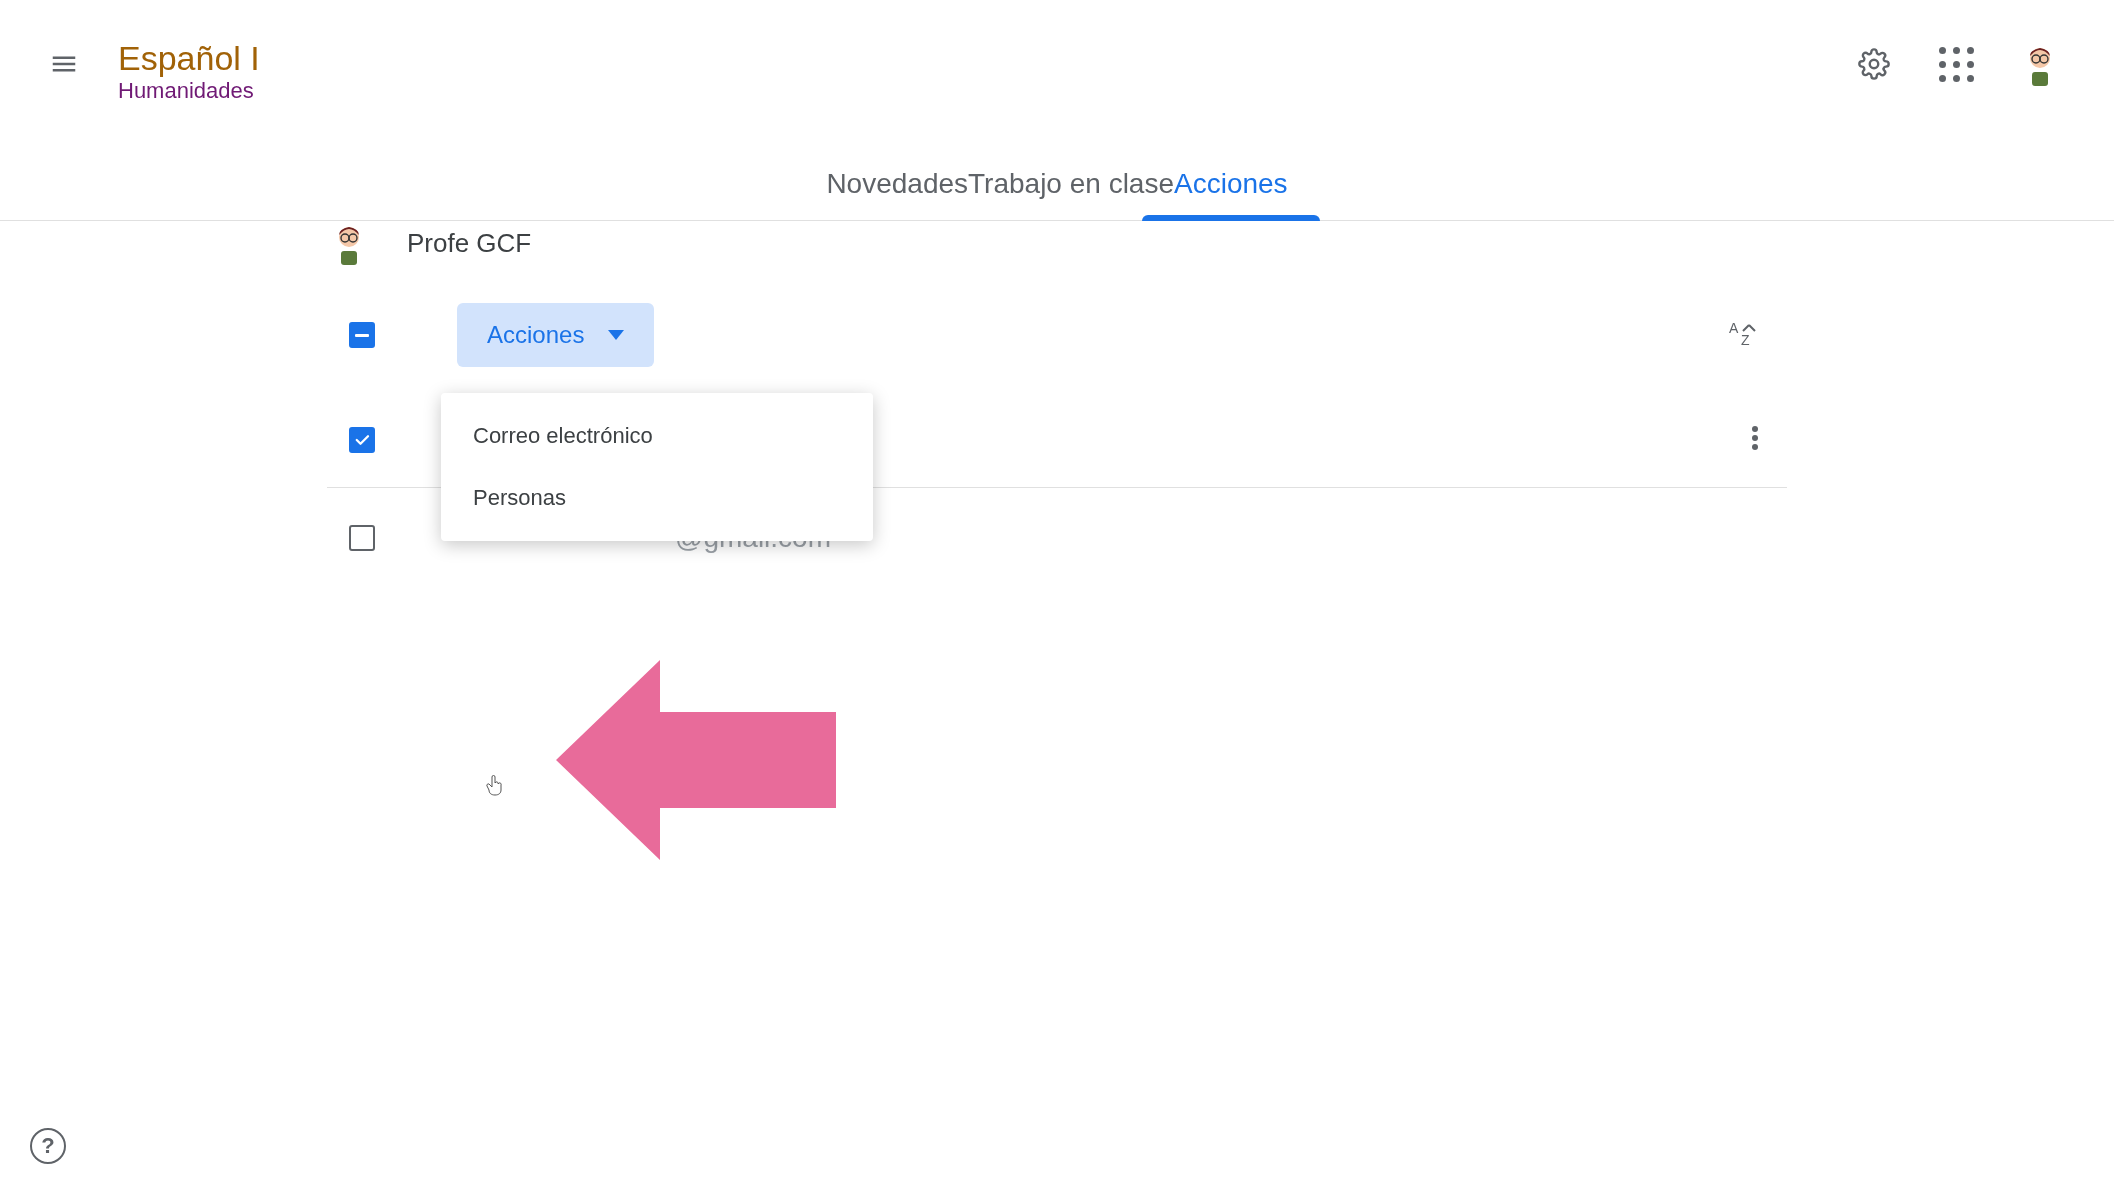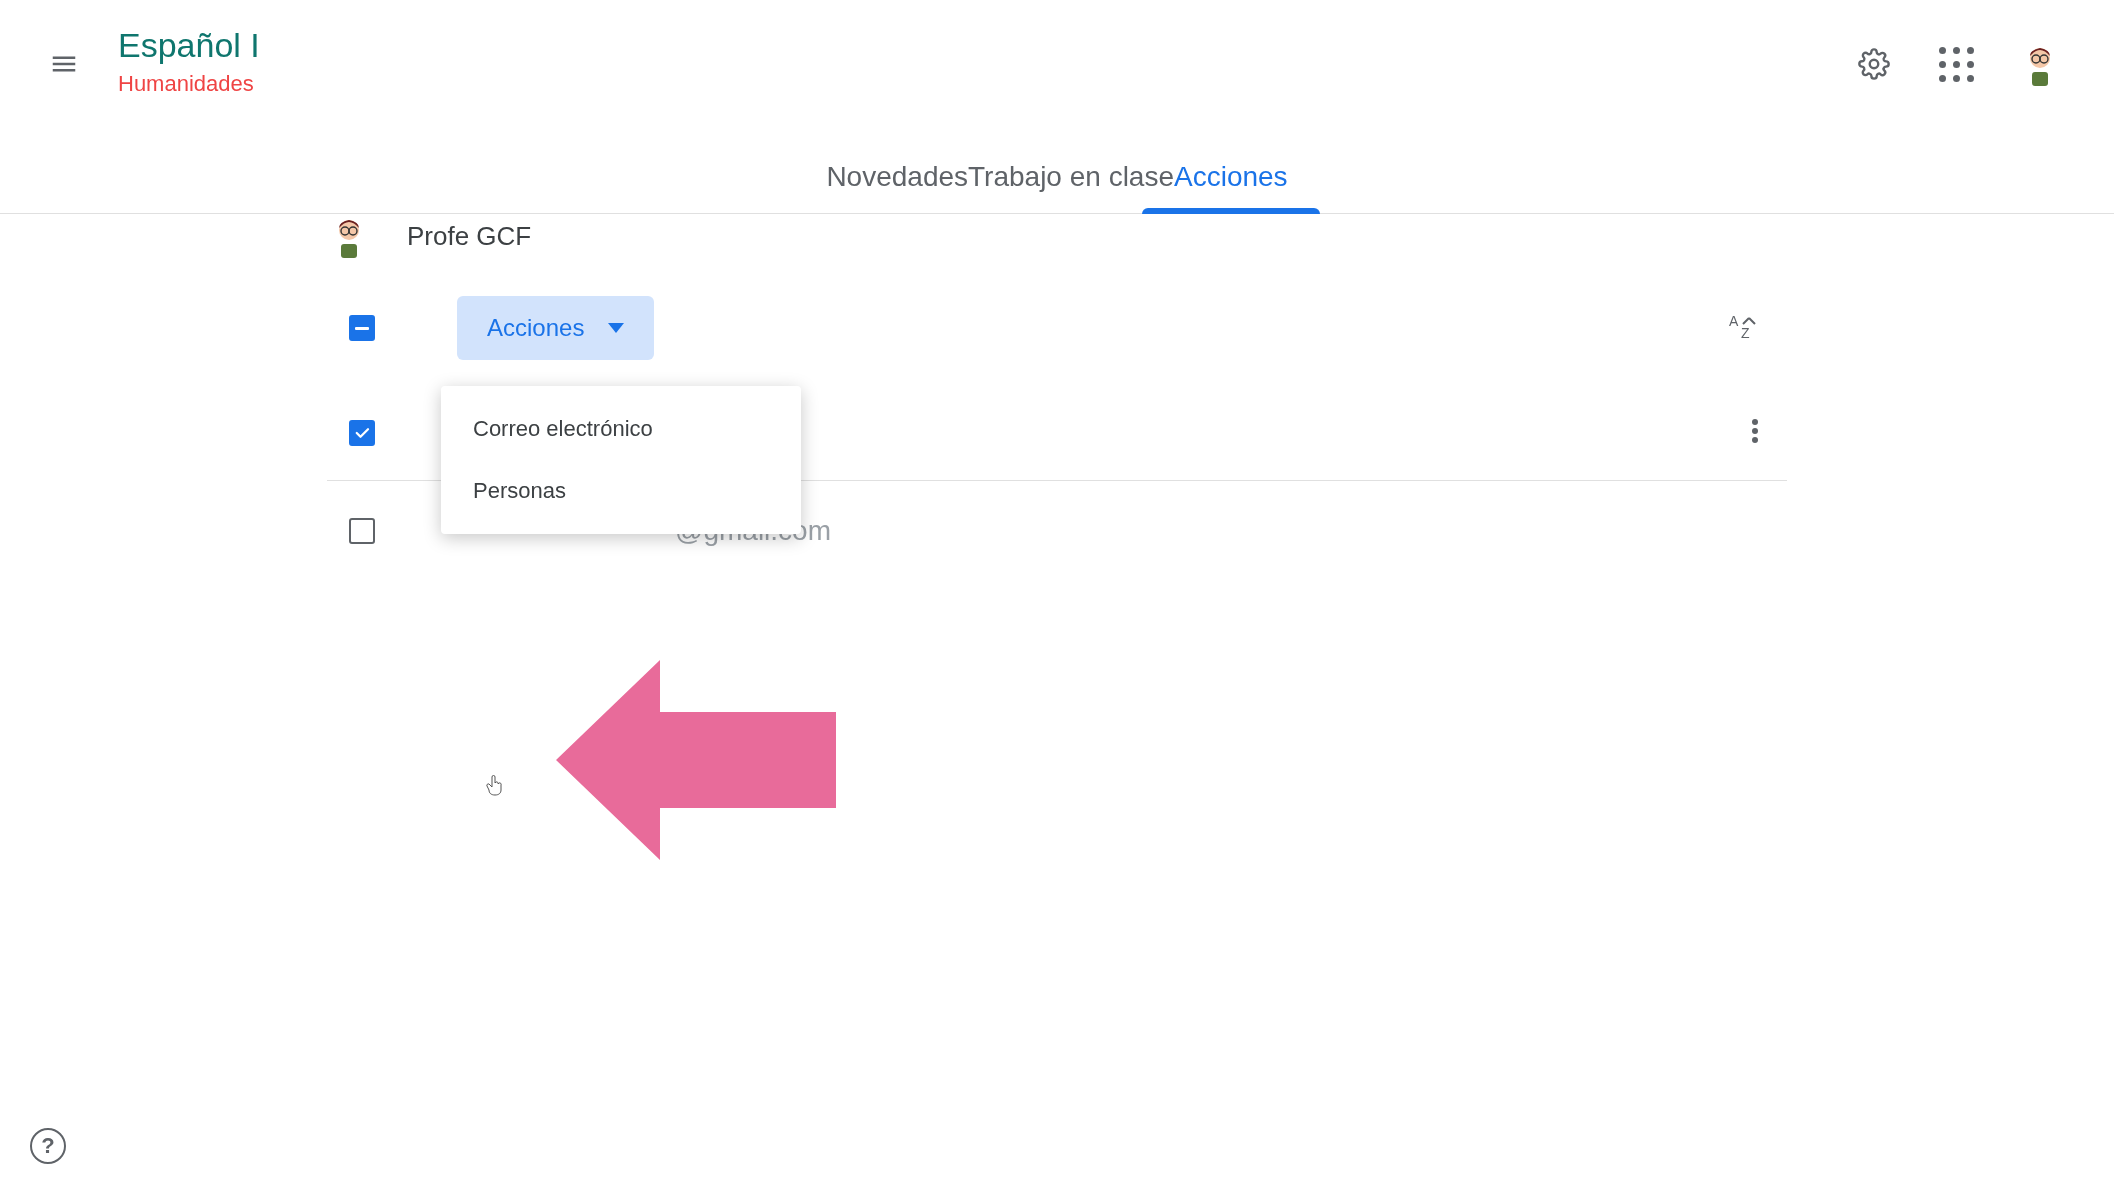--- a/index.html
+++ b/index.html
@@ -12,22 +12,22 @@
     padding: 26px 40px 0 40px;
   }
   .menu-btn {
     width: 48px; height: 48px;
     display: flex; align-items: center; justify-content: center;
     color: #5f6368; cursor: pointer; border-radius: 50%;
     margin-top: 14px;
   }
   .menu-btn svg { width: 30px; height: 30px; }
   .title-block { margin-left: 30px; }
-  .class-title { font-size: 34px; font-weight: 400; color: #0f766e; }
-  .class-subtitle { font-size: 22px; color: #ef4444; margin-top: 6px; }
+  .class-title { font-size: 34px; font-weight: 400; color: #a16207; margin-top: 13px; }
+  .class-subtitle { font-size: 22px; color: #701a75; margin-top: 0; }
   .header-right { margin-left: auto; display: flex; align-items: center; gap: 42px; margin-top: 16px; margin-right: 12px; }
   .icon-btn { width: 40px; height: 40px; display: flex; align-items: center; justify-content: center; color: #5f6368; cursor: pointer; }
   .icon-btn svg { width: 32px; height: 32px; }
   .apps-grid { display: grid; grid-template-columns: repeat(3, 7px); grid-template-rows: repeat(3, 7px); gap: 7px; }
   .apps-grid span { background: #5f6368; border-radius: 50%; width: 7px; height: 7px; display: block; }
   .avatar {
     width: 44px; height: 44px; border-radius: 50%;
     display: flex; align-items: center; justify-content: center;
     position: relative;
   }
@@ -80,21 +80,21 @@
     border-radius: 6px; padding: 18px 30px; display: flex; align-items: center; gap: 24px;
     cursor: pointer; position: relative;
     margin-left: 32px;
   }
   .actions-btn .caret { width: 0; height: 0; border-left: 8px solid transparent; border-right: 8px solid transparent; border-top: 10px solid #1a73e8; }
 
   .sort-btn { margin-left: auto; color: #5f6368; font-size: 22px; letter-spacing: -3px; cursor: pointer; margin-right: 28px; display: flex; align-items: center; }
   .sort-btn svg { width: 32px; height: 32px; }
 
   .dropdown {
-    position: absolute; top: 100%; left: 114px; width: 360px;
+    position: absolute; top: 100%; left: 114px; width: 432px;
     background: #fff; box-shadow: 0 4px 18px rgba(0,0,0,.22); border-radius: 4px;
     padding: 12px 0; z-index: 50;
   }
   .dropdown-item { font-size: 22px; color: #3c4043; padding: 18px 32px; cursor: pointer; }
 
   .student-row {
     display: flex; align-items: center; padding: 32px 0; border-bottom: 1px solid #e0e0e0;
   }
   .more-vert { margin-left: auto; color: #5f6368; cursor: pointer; margin-right: 28px; }
   .more-vert svg { width: 8px; height: 26px; }

